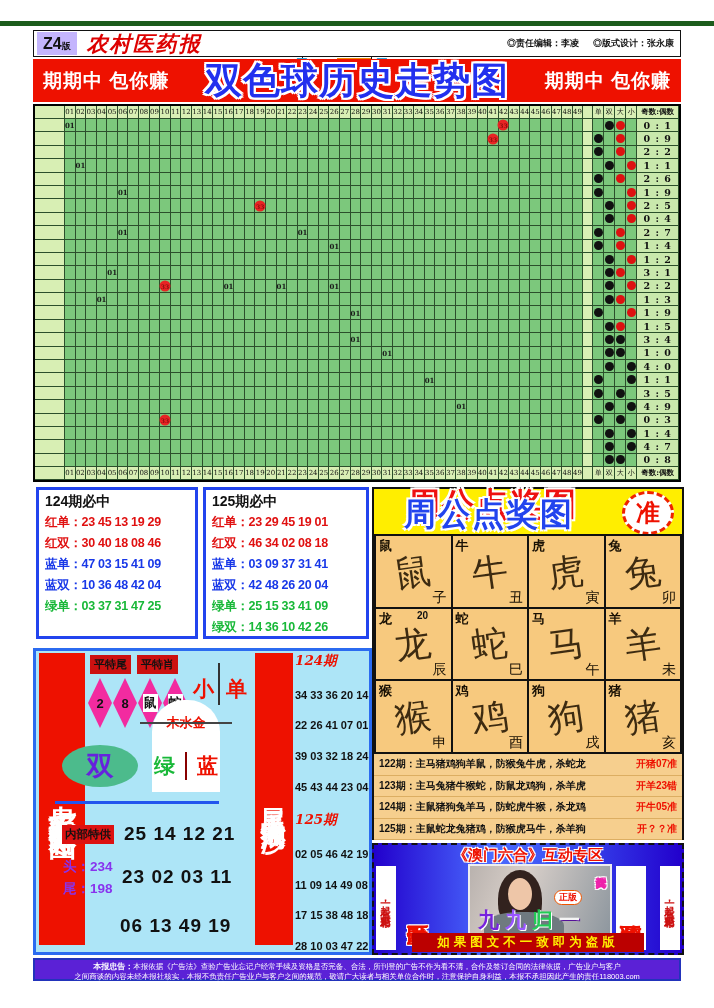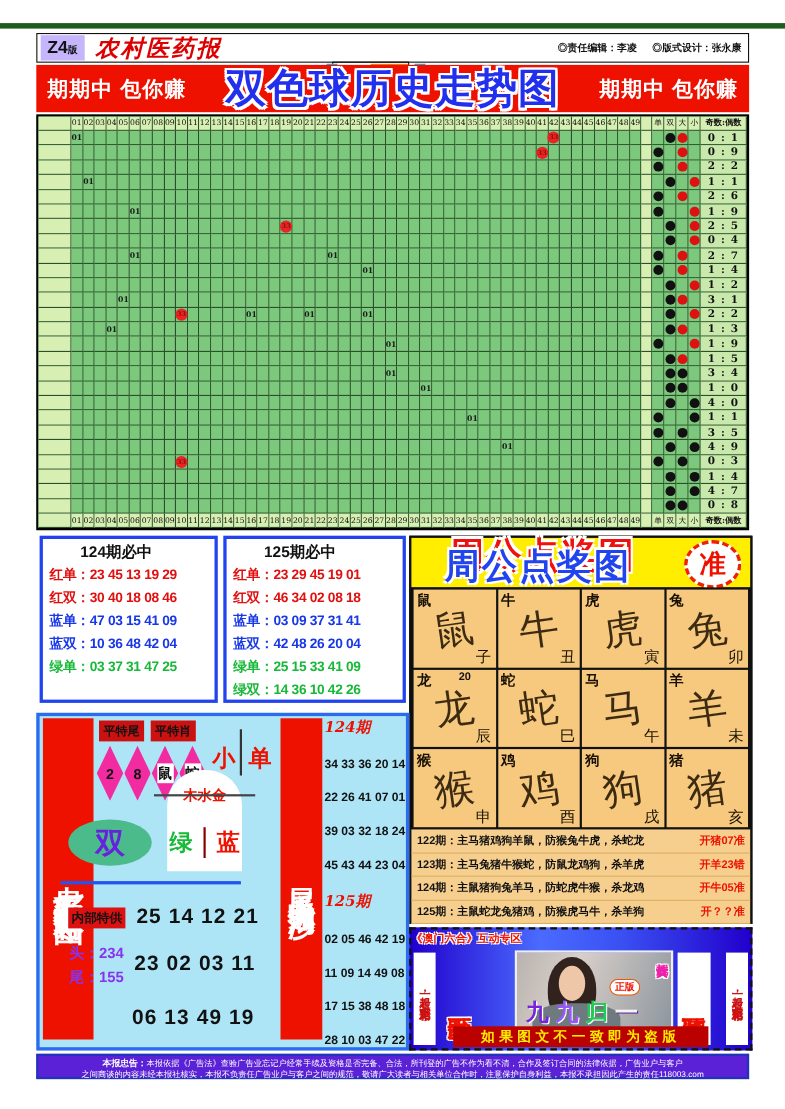--- a/index.html
+++ b/index.html
@@ -56,21 +56,21 @@
   .g-mark{position:absolute;left:0;top:50%;transform:translateY(-50%);
           font:700 7px "DejaVu Serif",serif;color:#1a1a1a;}
   .g-mred{left:50%;transform:translate(-50%,-50%);width:11px;height:11px;border-radius:50%;
           background:#e82424;color:#8a0f0f;font-size:6px;display:flex;align-items:center;
           justify-content:center;}
   .dot{width:9px;height:9px;border-radius:50%;background:#111;}
   .dot.red{background:#dd1111;}
 
   
   .predbox{top:487px;height:152px;border:3px solid #2244ee;background:#fff;padding:3px 6px;}
-  .predbox .pb-title{font-size:14px;font-weight:bold;color:#111;margin-bottom:1px;margin-left:28px;}
+  .predbox .pb-title{font-size:14px;font-weight:bold;color:#111;margin-bottom:1px;}
   .pb-row{font-size:12.5px;font-weight:bold;white-space:nowrap;line-height:21px;letter-spacing:-0.3px;}
   .pb-red{color:#e01010;} .pb-blue{color:#1838e8;} .pb-green{color:#18b838;}
 
   
   .rpanel{left:372px;top:487px;width:312px;height:353px;border:2px solid #111;background:#000;}
   .zg-yellow{position:absolute;left:0;top:0;width:100%;height:45px;background:#ffee00;}
   .zg-title-wrap{position:absolute;left:30px;top:1px;height:44px;}
   .zg-title{font-size:32px;font-weight:bold;letter-spacing:2px;white-space:nowrap;}
   .zg-title.redcopy{position:absolute;left:4px;top:-7px;color:#ee1111;
       text-shadow:-2px -2px 0 #fff,2px -2px 0 #fff,-2px 2px 0 #fff,2px 2px 0 #fff;}
@@ -132,22 +132,22 @@
   .ht{position:absolute;color:#8833ee;font-weight:bold;font-size:13.5px;white-space:nowrap;}
   .ww-col{position:absolute;left:295px;top:652px;width:74px;height:300px;display:flex;
           flex-direction:column;justify-content:space-between;}
   .ww-period{color:#ee1100;font-weight:bold;font-style:italic;font-size:13.5px;
              font-family:"DejaVu Serif",serif;}
   .ww-line{color:#111;font-weight:bold;font-size:11px;white-space:nowrap;}
 
   
   .aomen{left:372px;top:843px;width:312px;height:112px;border:2px dashed #111;
          background:linear-gradient(90deg,#2200cc,#4a6bff 38%,#3a50f2 62%,#2200cc);}
-  .am-title{position:absolute;left:0;right:0;top:1px;text-align:left;color:#ee1100;
-            font-size:10px;font-weight:bold;white-space:nowrap;
+  .am-title{position:absolute;left:0;right:0;top:1px;text-align:center;color:#ee1100;
+            font-size:15px;font-weight:bold;white-space:nowrap;
             text-shadow:-1px -1px 0 #fff,1px -1px 0 #fff,-1px 1px 0 #fff,1px 1px 0 #fff;}
   .am-strip{position:absolute;width:20px;top:21px;height:84px;background:#fff;color:#cc1111;
             font-weight:bold;font-size:10.5px;writing-mode:vertical-rl;text-orientation:upright;
             display:flex;align-items:center;justify-content:center;}
   .am-vert{position:absolute;width:28px;top:21px;height:84px;color:#ee1100;font-weight:bold;
            font-size:22px;writing-mode:vertical-rl;text-orientation:upright;
            display:flex;align-items:center;justify-content:center;
            text-shadow:-1px -1px 0 #fff,1px -1px 0 #fff,-1px 1px 0 #fff,1px 1px 0 #fff;}
   .am-vert.onwhite{background:#fff;}
   .photo{position:absolute;left:94px;top:19px;width:140px;height:72px;border:2px solid #eee;
@@ -2119,21 +2119,21 @@
       <span class="b">蓝</span>
     </span>
   </div>
   <div class="abs oval">
     <span>双</span>
   </div>
   <div class="abs blueline"></div>
   <span class="abs neibu">内部特供</span>
   <span class="abs bignum" style="left:124px;top:823px;">25 14 12 21</span>
   <span class="abs ht" style="left:63px;top:858px;">头：234</span>
-  <span class="abs ht" style="left:63px;top:880px;">尾：155</span>
+  <span class="abs ht" style="left:63px;top:880px;">尾：198</span>
   <span class="abs bignum" style="left:122px;top:866px;">23 02 03 11</span>
   <span class="abs bignum" style="left:120px;top:915px;">06 13 49 19</span>
   <div class="abs vbanner vb-right" style="left:255px;top:653px;">尾尾必中大浪淘沙</div>
   <div class="abs ww-col">
       <div class="ww-period">124期</div>
       <div class="ww-line">34 33 36 20 14</div>
       <div class="ww-line">22 26 41 07 01</div>
       <div class="ww-line">39 03 32 18 24</div>
       <div class="ww-line">45 43 44 23 04</div>
       <div class="ww-period">125期</div>

